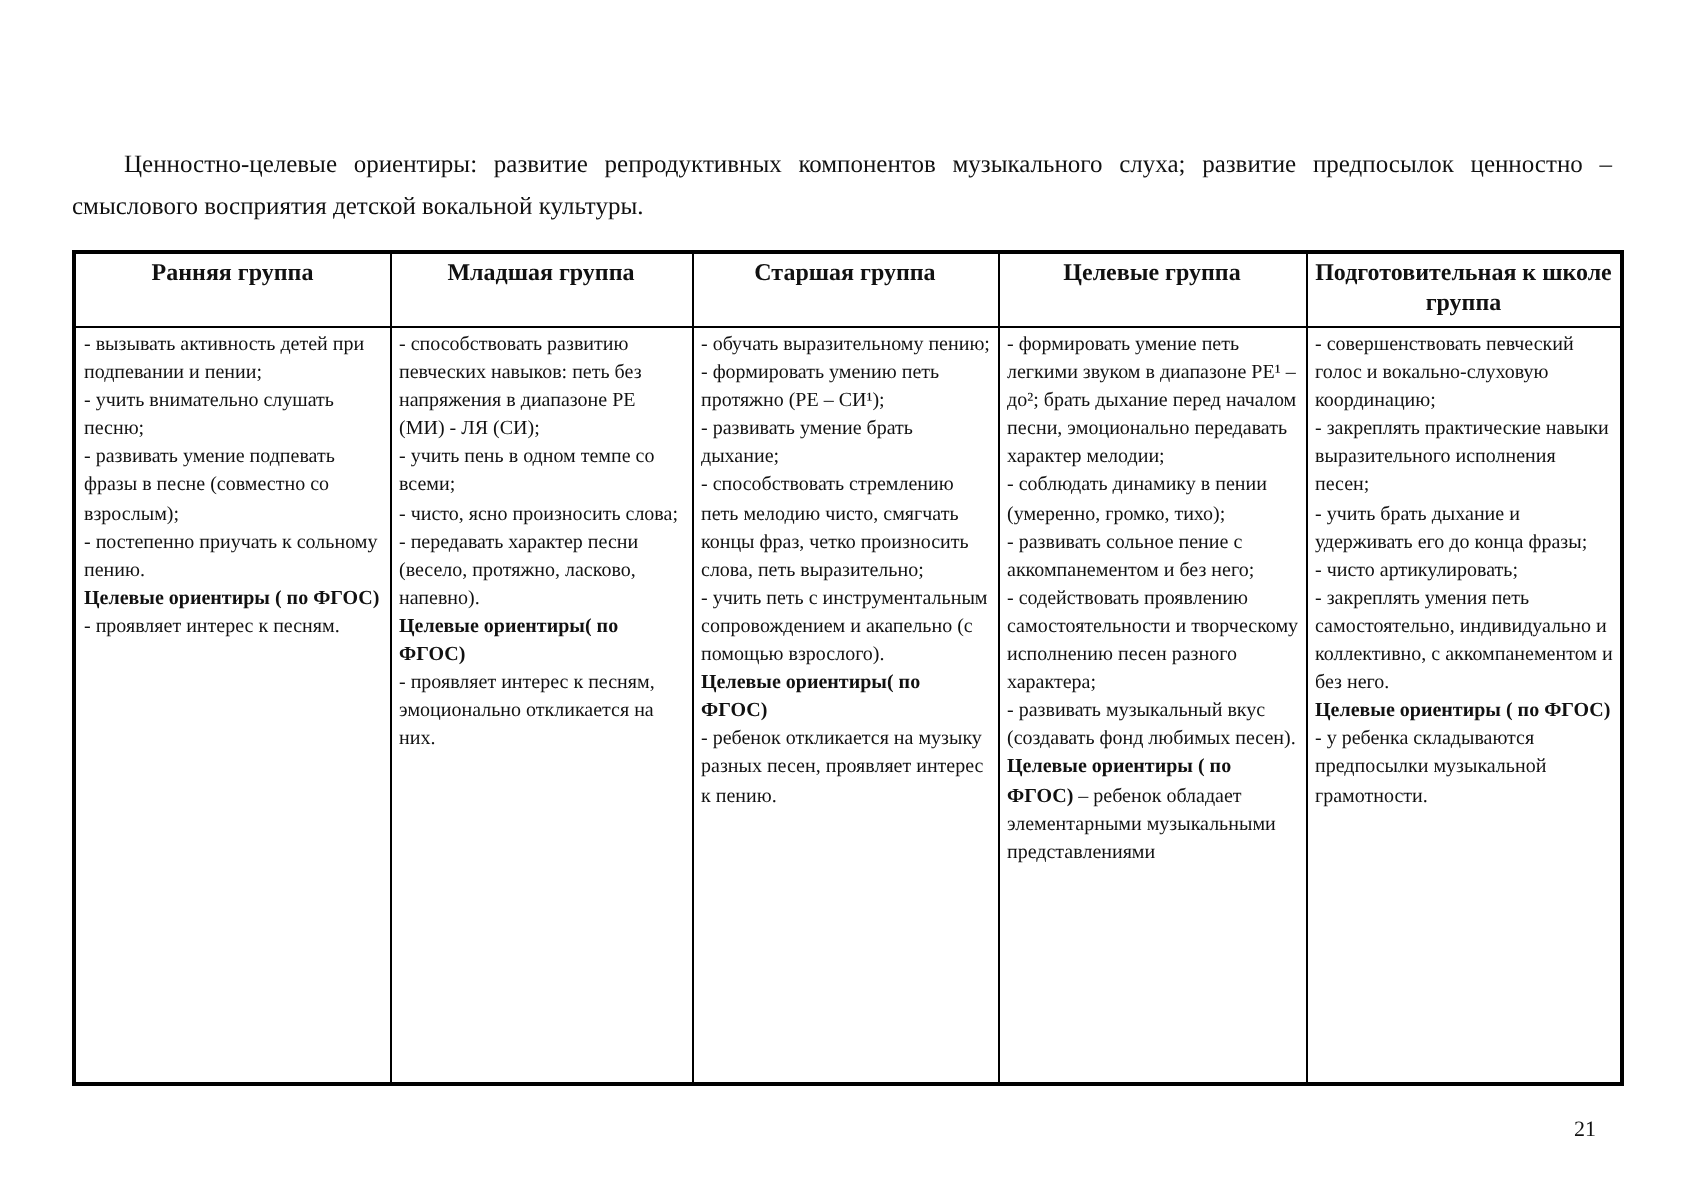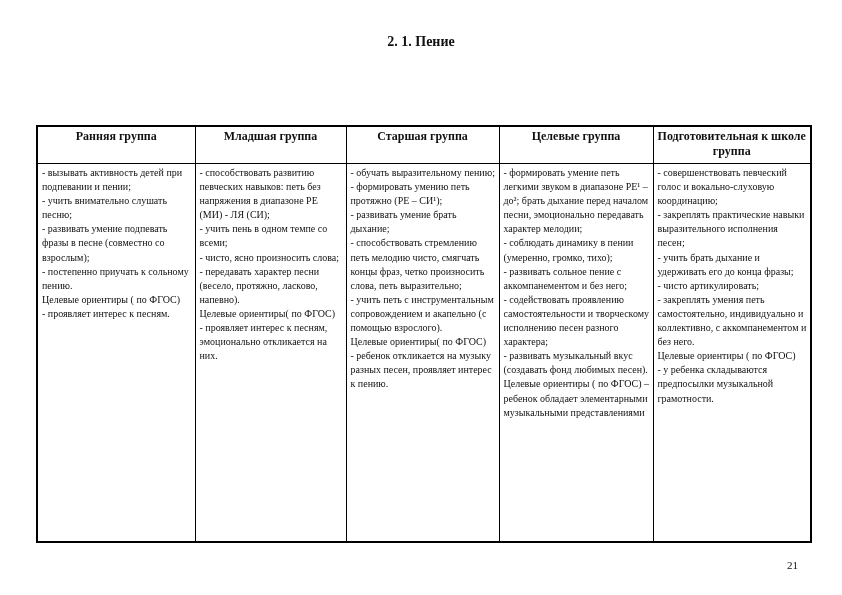--- a/index.html
+++ b/index.html
@@ -58,36 +58,36 @@
     line-height: 15px;
   }
   table.groups td {
     height: 375px;
     font-size: 10px;
     line-height: 14.1px;
     padding: 2px 3px 0 4px;
     text-align: left;
   }
   table.groups td span { white-space: pre-line; }
-  table.groups td span.b { font-weight: normal; }
+  table.groups td span.b { font-weight: bold; }
   .page-number {
     position: absolute;
     top: 559px;
     right: 44px;
     font-size: 11px;
     margin-left: 12px;
   }
 </style>
 </head>
 <body>
 
 <div class="page">
 
-  <div class="doc-title">2. 1. Пение</div>
 
+  <div class="intro">Ценностно-целевые ориентиры: развитие репродуктивных компонентов музыкального слуха; развитие предпосылок ценностно – смыслового восприятия детской вокальной культуры.</div>
 
   <table class="groups">
     <colgroup>
       <col style="width:158px">
       <col style="width:151px">
       <col style="width:153px">
       <col style="width:154px">
       <col style="width:158px">
     </colgroup>
     <thead>

